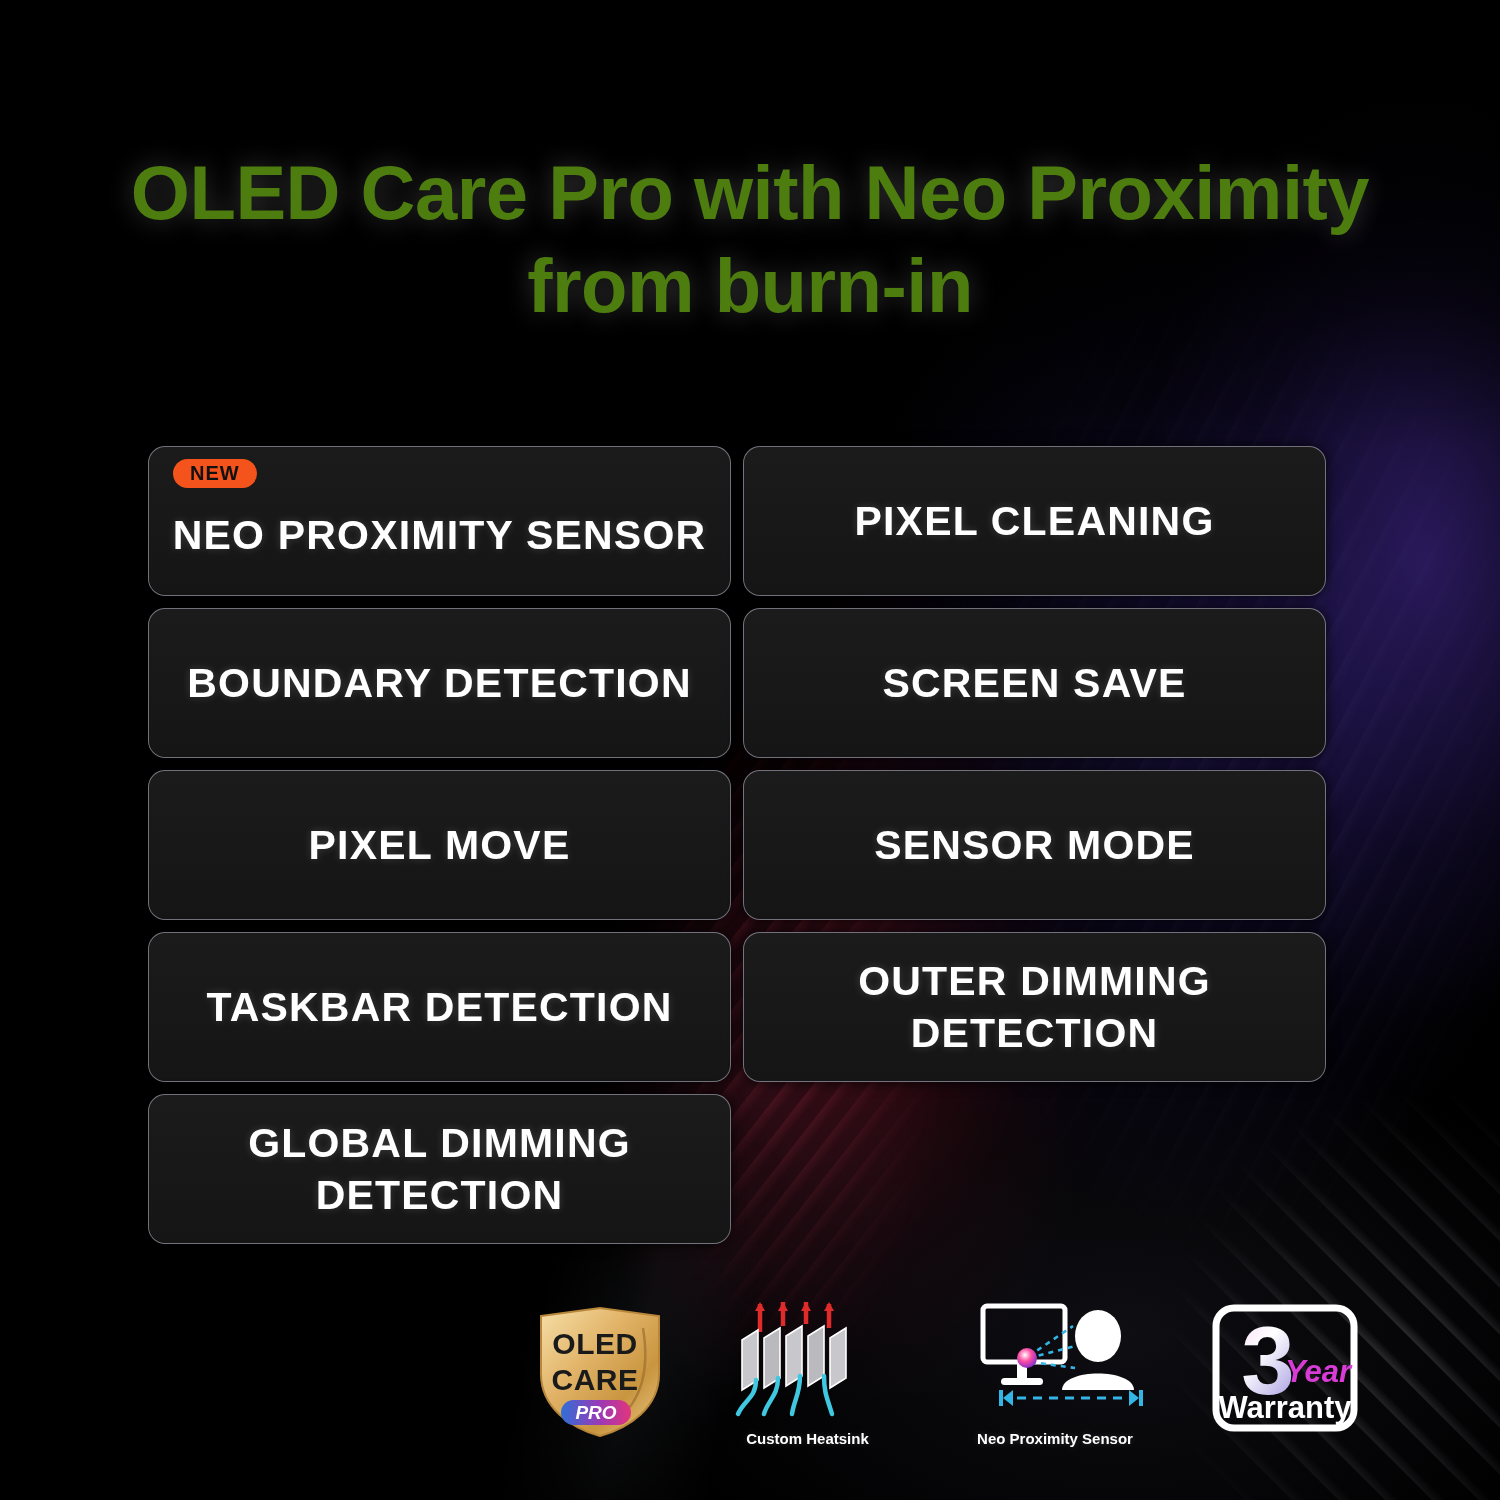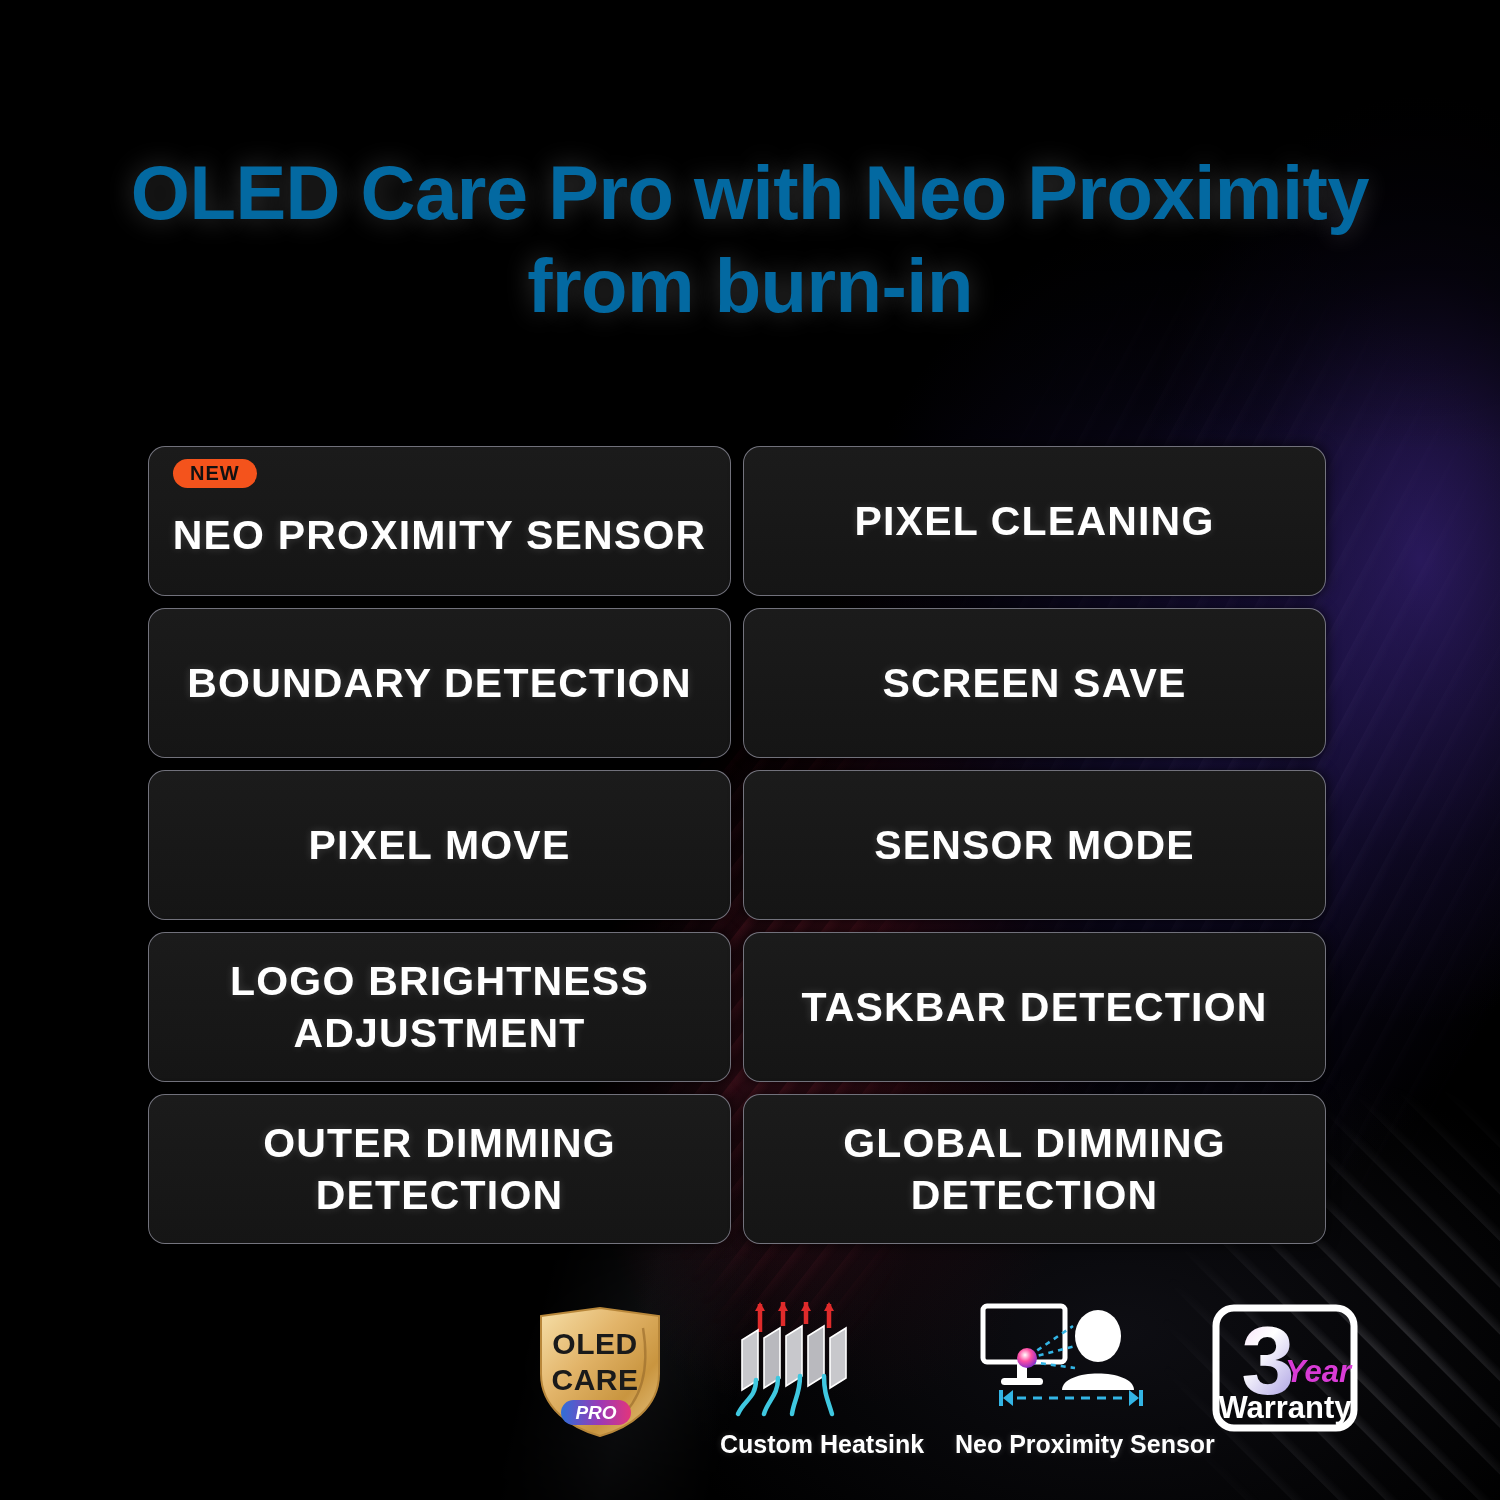--- a/index.html
+++ b/index.html
@@ -70,21 +70,21 @@
       linear-gradient(to bottom, rgba(0,0,0,1) 0%, rgba(0,0,0,0.5) 18%, rgba(0,0,0,0) 30%);
   }
 
   
   #headline {
     position: absolute;
     top: 96px;
     left: 0;
     width: 1500px;
     text-align: center;
-    color: #0369a1;
+    color: #4d7c0f;
     font-weight: 700;
     font-size: 76px;
     line-height: 1.22;
     letter-spacing: -0.5px;
     text-shadow: 0 0 26px rgba(255,255,255,0.22);
     z-index: 5;
   }
   #headline .hl-line { display: block; white-space: nowrap; }
 
   
@@ -147,21 +147,21 @@
     height: 180px;
     z-index: 6;
   }
   .icon-block {
     position: absolute;
     text-align: center;
   }
   .icon-caption {
     color: #ffffff;
     font-weight: 700;
-    font-size: 25px;
+    font-size: 15px;
     margin-top: 6px;
     white-space: nowrap;
     text-shadow: 0 0 7px rgba(255,255,255,0.18);
   }
   #block-oled-care { left: 520px; top: 6px; width: 160px; }
   #block-heatsink  { left: 720px; top: 6px; width: 175px; }
   #block-proximity { left: 955px; top: 2px; width: 200px; }
   #block-warranty  { left: 1205px; top: 6px; width: 160px; }
 </style>
 </head>
@@ -201,24 +201,20 @@
     </div>
 
     <div class="feature-card">
       <span class="feature-label">PIXEL MOVE</span>
     </div>
 
     <div class="feature-card">
       <span class="feature-label">SENSOR MODE</span>
     </div>
 
-    <div class="feature-card">
-      <span class="feature-label">LOGO BRIGHTNESS
-ADJUSTMENT</span>
-    </div>
 
     <div class="feature-card">
       <span class="feature-label">TASKBAR DETECTION</span>
     </div>
 
     <div class="feature-card">
       <span class="feature-label">OUTER DIMMING
 DETECTION</span>
     </div>
 

